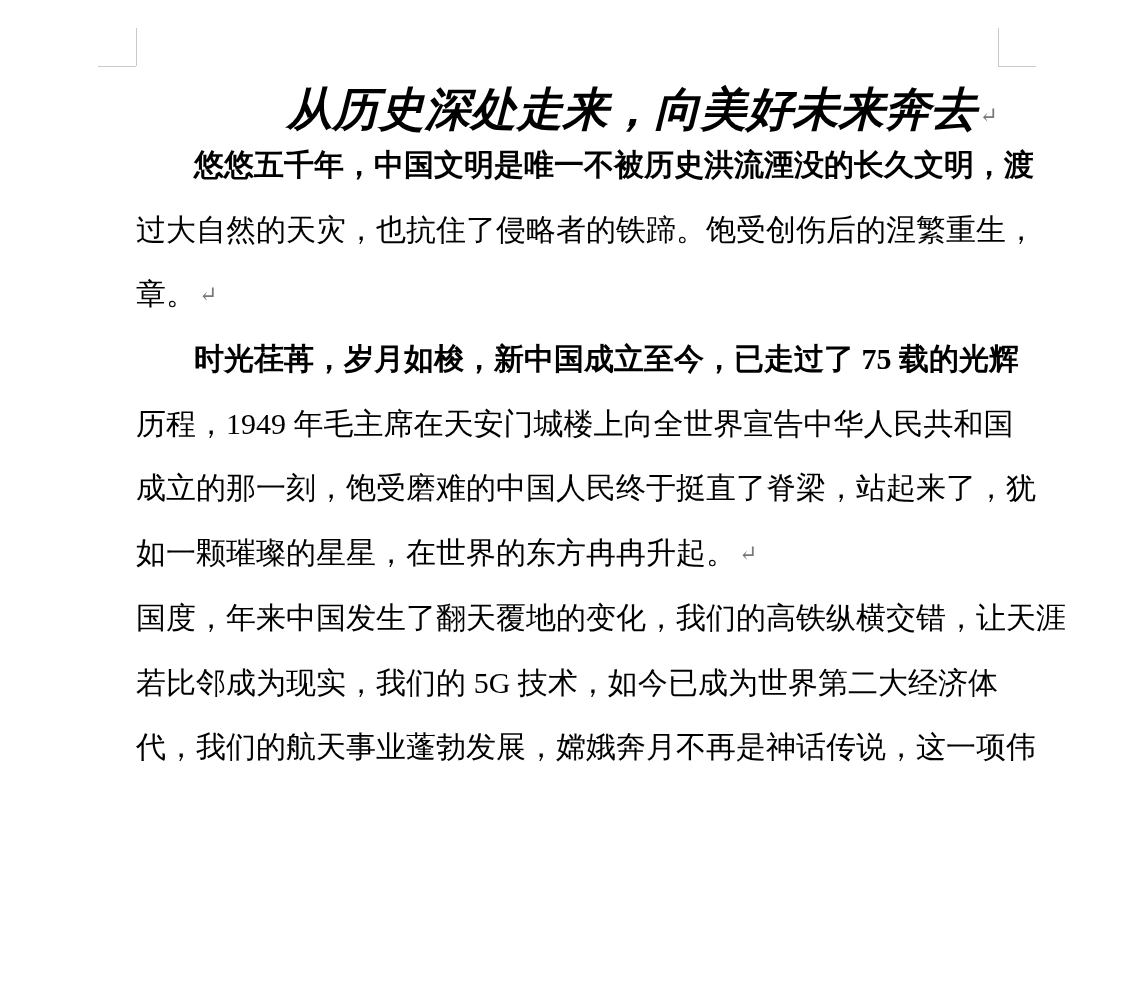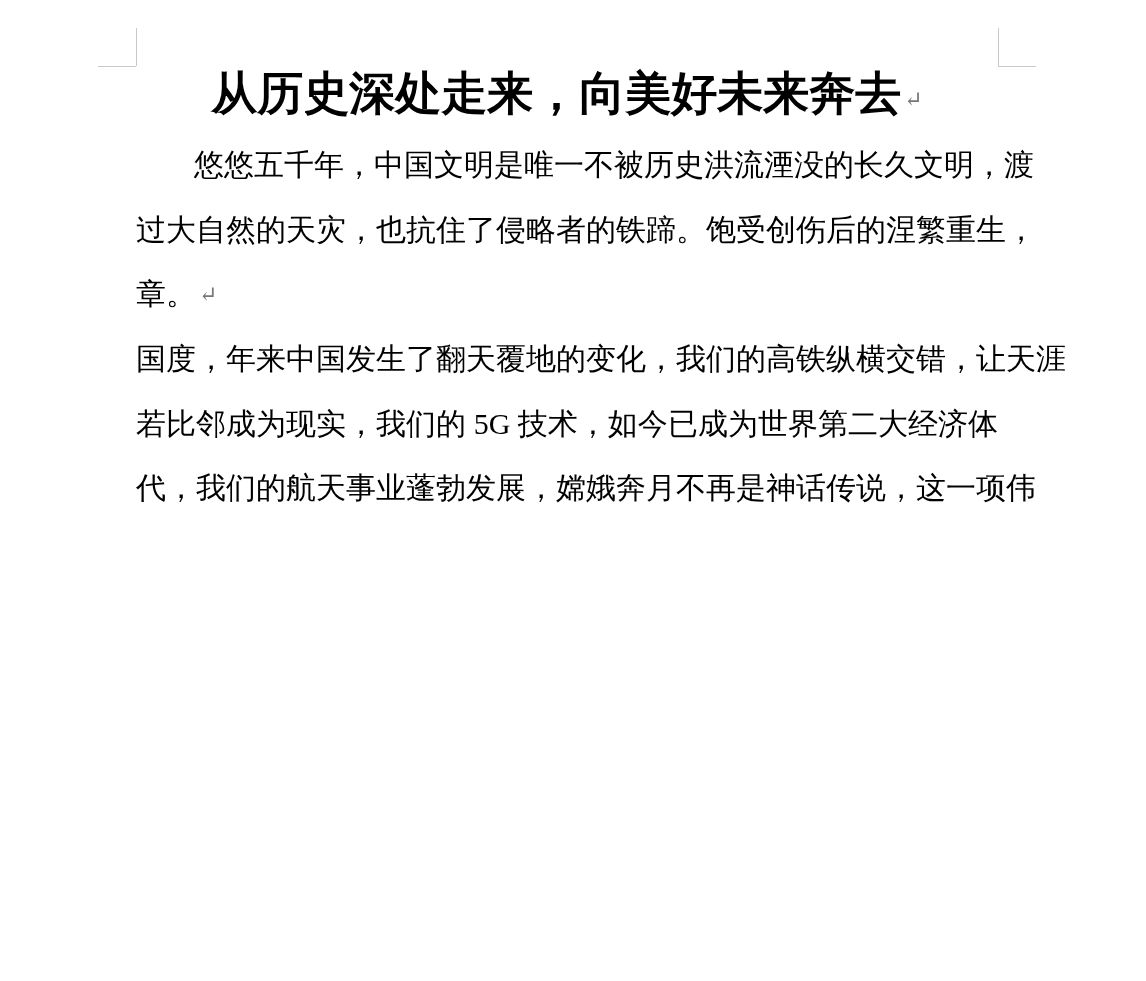--- a/index.html
+++ b/index.html
@@ -23,48 +23,49 @@
   }
   .crop.tl-v { left: 136px; top: 28px; width: 1px; height: 38px; }
   .crop.tl-h { left: 98px;  top: 66px; width: 38px; height: 1px; }
   .crop.tr-v { left: 998px; top: 28px; width: 1px; height: 38px; }
   .crop.tr-h { left: 998px; top: 66px; width: 38px; height: 1px; }
 
   
   .title-line {
     position: absolute;
     left: 136px;
-    top: 60px;
+    top: 76px;
     width: 862px;
     height: 67px;
     line-height: 67px;
-    text-align: center;
+    text-align: right;
     font-size: 46px;
     font-weight: bold;
     letter-spacing: 0px;
     white-space: nowrap;
+    font-style: italic;
   }
   .body-text {
     position: absolute;
     left: 136px;
     top: 133px;
     width: 862px;
   }
   .para { margin: 0; padding: 0; }
   .line {
     height: 64.7px;
     line-height: 64.7px;
     font-size: 30px;
     text-align: justify;
     text-align-last: justify;
     text-justify: inter-character;
     white-space: nowrap;
     overflow: visible;
   }
-  .line.first { text-indent: 58px; }
+  .line.first { text-indent: 58px; font-weight: bold; }
   .line.last {
     text-align: left;
     text-align-last: left;
   }
   .pilcrow {
     color: #777777;
     font-size: 22px;
     margin-left: 3px;
     font-weight: normal;
     letter-spacing: 0;
@@ -84,19 +85,25 @@
 
   <div class="title-line"><span>从历史深处走来，向美好未来奔去</span><span class="pilcrow">↵</span></div>
 
   <div class="body-text">
       <div class="para">
         <div class="line first">悠悠五千年，中国文明是唯一不被历史洪流湮没的长久文明，渡</div>
         <div class="line">过大自然的天灾，也抗住了侵略者的铁蹄。饱受创伤后的涅繁重生，</div>
         <div class="line last">章。<span class="pilcrow">↵</span></div>
       </div>
       <div class="para">
+        <div class="line first">时光荏苒，岁月如梭，新中国成立至今，已走过了 75 载的光辉</div>
+        <div class="line">历程，1949 年毛主席在天安门城楼上向全世界宣告中华人民共和国</div>
+        <div class="line">成立的那一刻，饱受磨难的中国人民终于挺直了脊梁，站起来了，犹</div>
+        <div class="line last">如一颗璀璨的星星，在世界的东方冉冉升起。<span class="pilcrow">↵</span></div>
+      </div>
+      <div class="para">
         <div class="line">国度，年来中国发生了翻天覆地的变化，我们的高铁纵横交错，让天涯</div>
         <div class="line">若比邻成为现实，我们的 5G 技术，如今已成为世界第二大经济体</div>
         <div class="line">代，我们的航天事业蓬勃发展，嫦娥奔月不再是神话传说，这一项伟</div>
       </div>
     </div>
 
 </div>
 
 </body></html>

